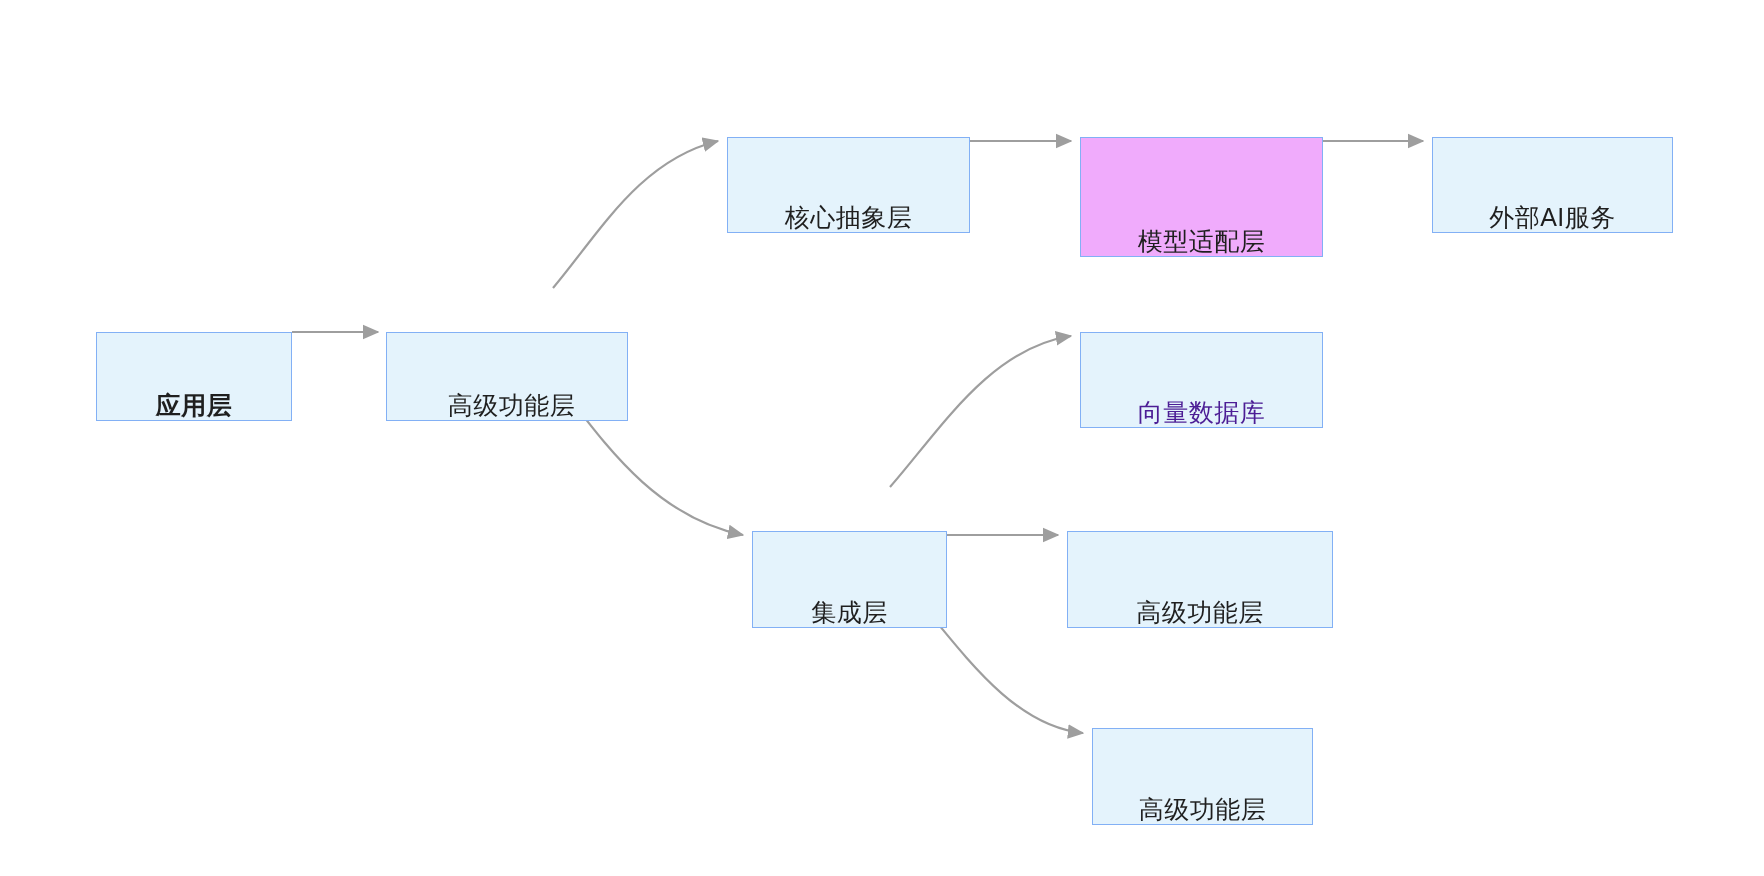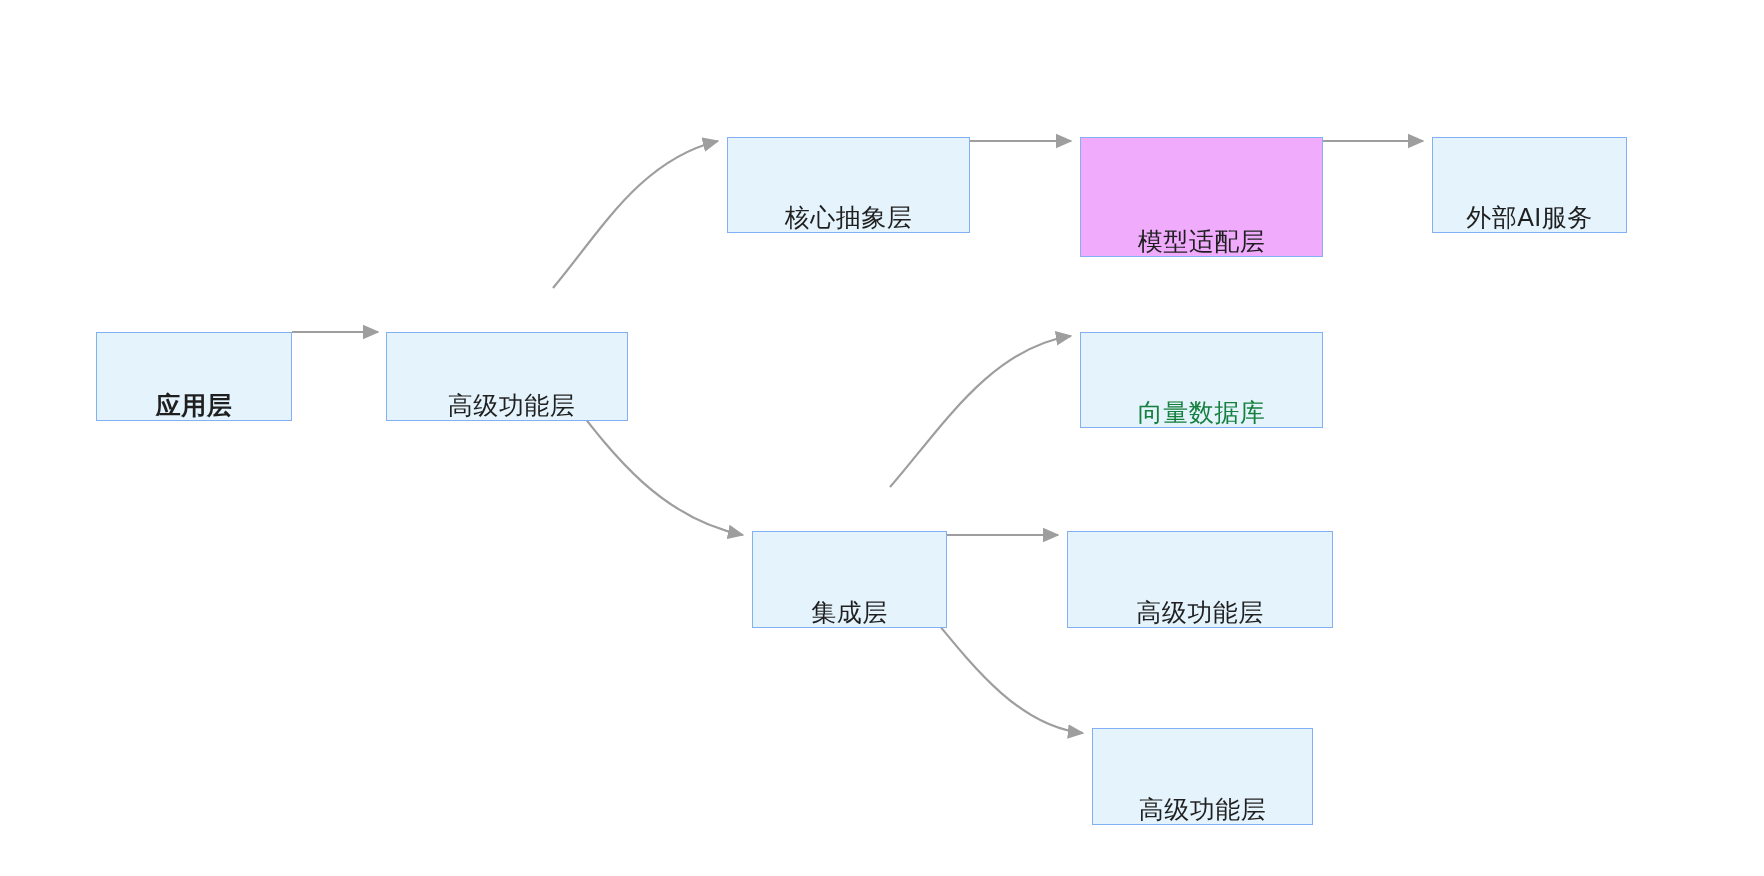--- a/index.html
+++ b/index.html
@@ -82,24 +82,24 @@
       </div>
       <div class="node" style="left: 386px; top: 288px; width: 242px; height: 89px; background: rgb(228, 243, 252); border-color: rgb(130, 176, 245); color: rgb(31, 31, 31); padding-left: 9px;">
         <span class="node-label">高级功能层</span>
       </div>
       <div class="node" style="left: 727px; top: 93px; width: 243px; height: 96px; background: rgb(228, 243, 252); border-color: rgb(130, 176, 245); color: rgb(31, 31, 31);">
         <span class="node-label">核心抽象层</span>
       </div>
       <div class="node" style="left: 1080px; top: 93px; width: 243px; height: 120px; background: #f0abfc; border-color: rgb(130, 176, 245); color: rgb(31, 31, 31);">
         <span class="node-label">模型适配层</span>
       </div>
-      <div class="node" style="left: 1432px; top: 93px; width: 195px; height: 96px; background: rgb(228, 243, 252); border-color: rgb(130, 176, 245); color: rgb(31, 31, 31);">
+      <div class="node" style="left: 1432px; top: 93px; width: 241px; height: 96px; background: rgb(228, 243, 252); border-color: rgb(130, 176, 245); color: rgb(31, 31, 31);">
         <span class="node-label">外部AI服务</span>
       </div>
-      <div class="node" style="left: 1080px; top: 288px; width: 243px; height: 96px; background: rgb(228, 243, 252); border-color: rgb(130, 176, 245); color: #15803d;">
+      <div class="node" style="left: 1080px; top: 288px; width: 243px; height: 96px; background: rgb(228, 243, 252); border-color: rgb(130, 176, 245); color: #4c1d95;">
         <span class="node-label">向量数据库</span>
       </div>
       <div class="node" style="left: 752px; top: 487px; width: 195px; height: 97px; background: rgb(228, 243, 252); border-color: rgb(130, 176, 245); color: rgb(31, 31, 31);">
         <span class="node-label">集成层</span>
       </div>
       <div class="node" style="left: 1067px; top: 487px; width: 266px; height: 97px; background: rgb(228, 243, 252); border-color: rgb(130, 176, 245); color: rgb(31, 31, 31);">
         <span class="node-label">高级功能层</span>
       </div>
       <div class="node" style="left: 1092px; top: 684px; width: 221px; height: 97px; background: rgb(228, 243, 252); border-color: rgb(130, 176, 245); color: rgb(31, 31, 31);">
         <span class="node-label">高级功能层</span>

